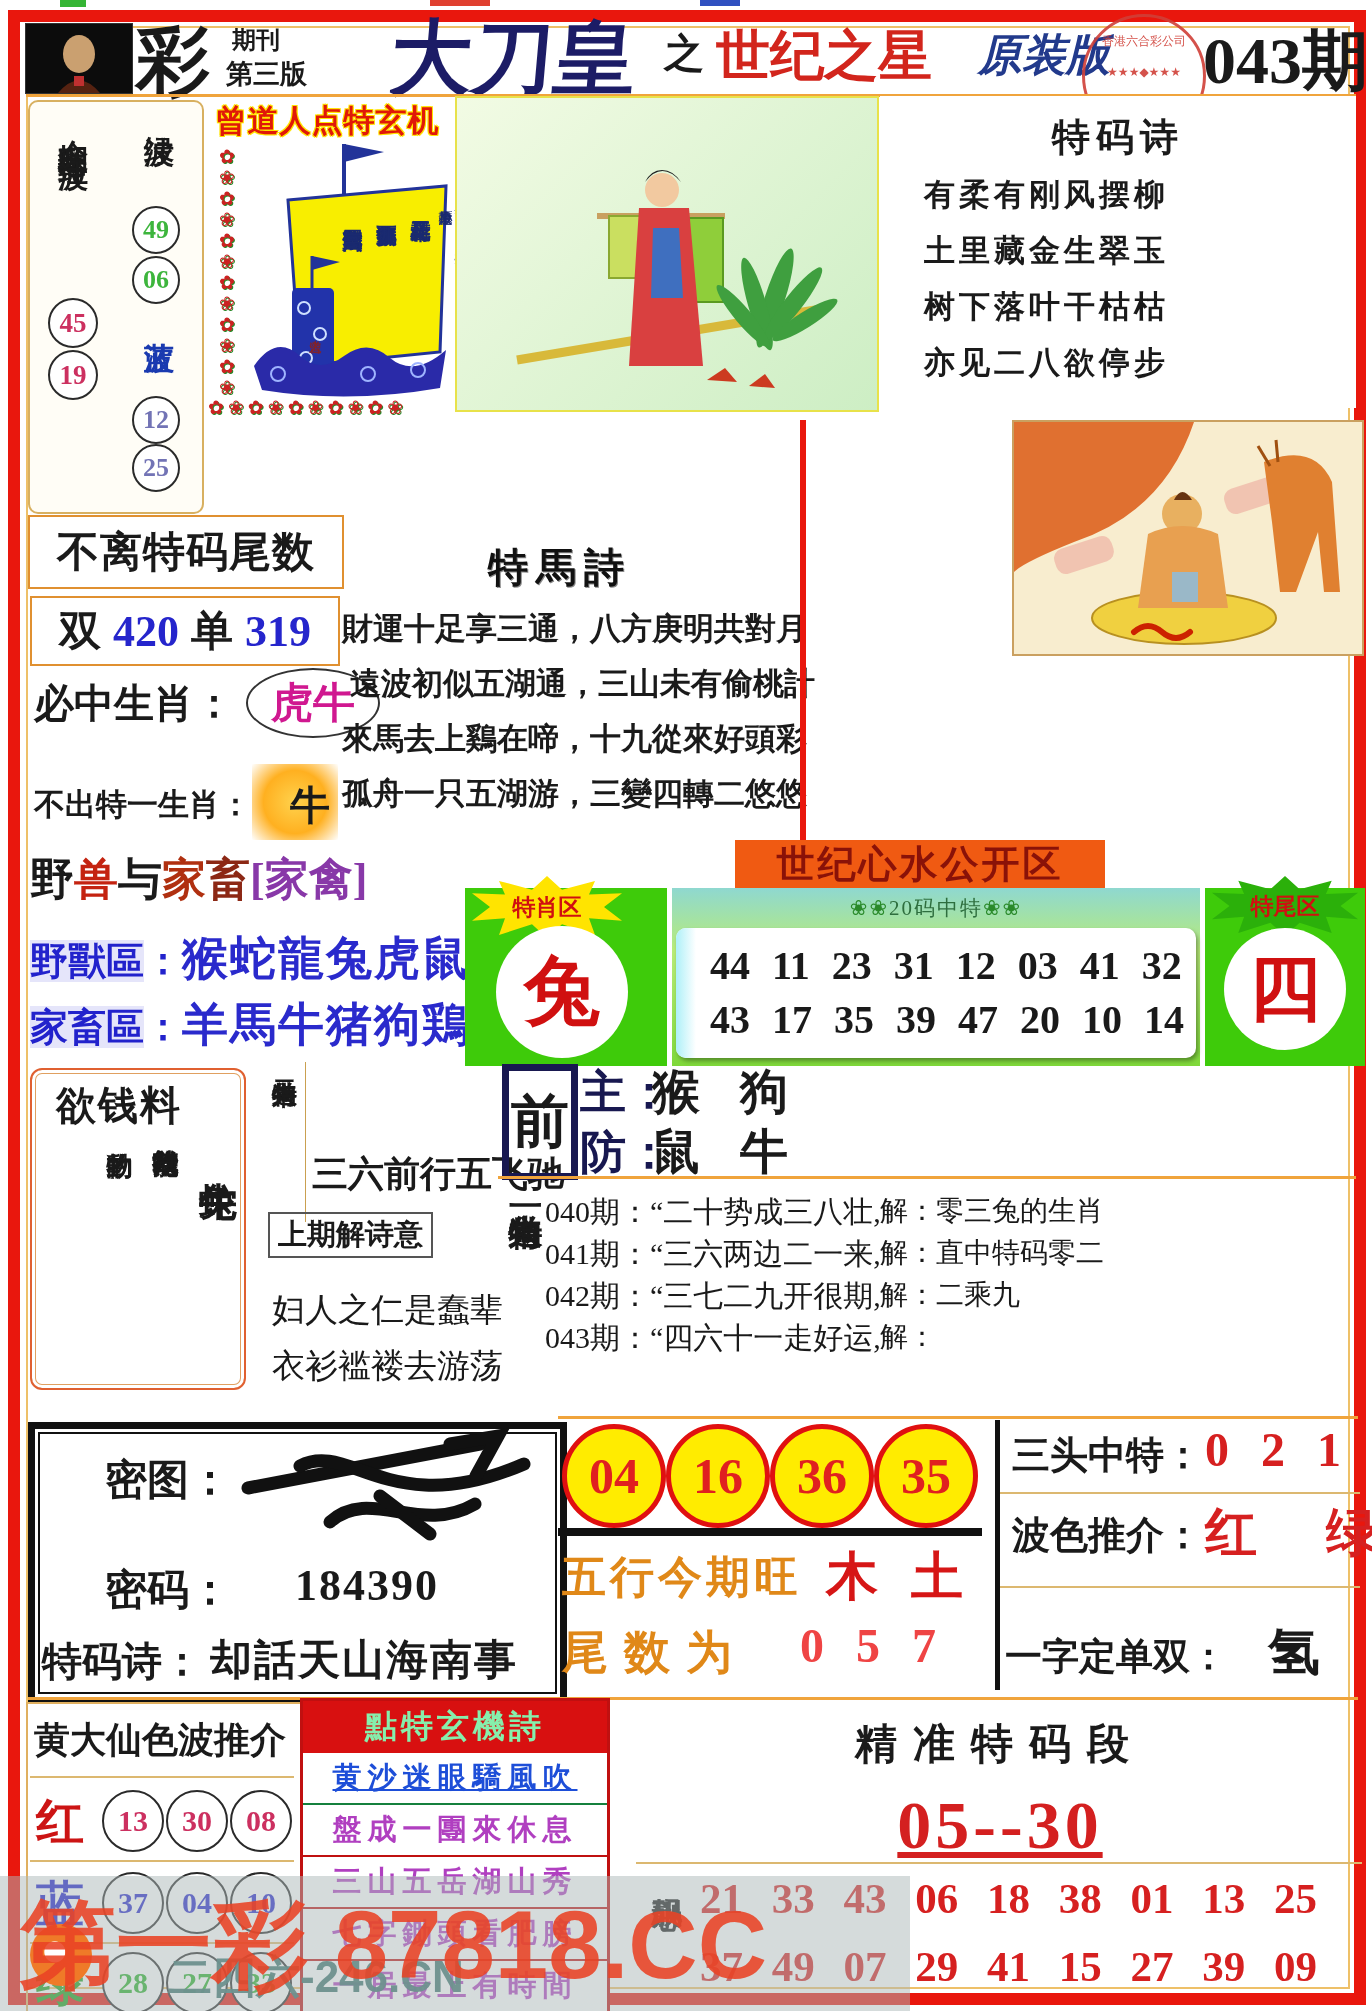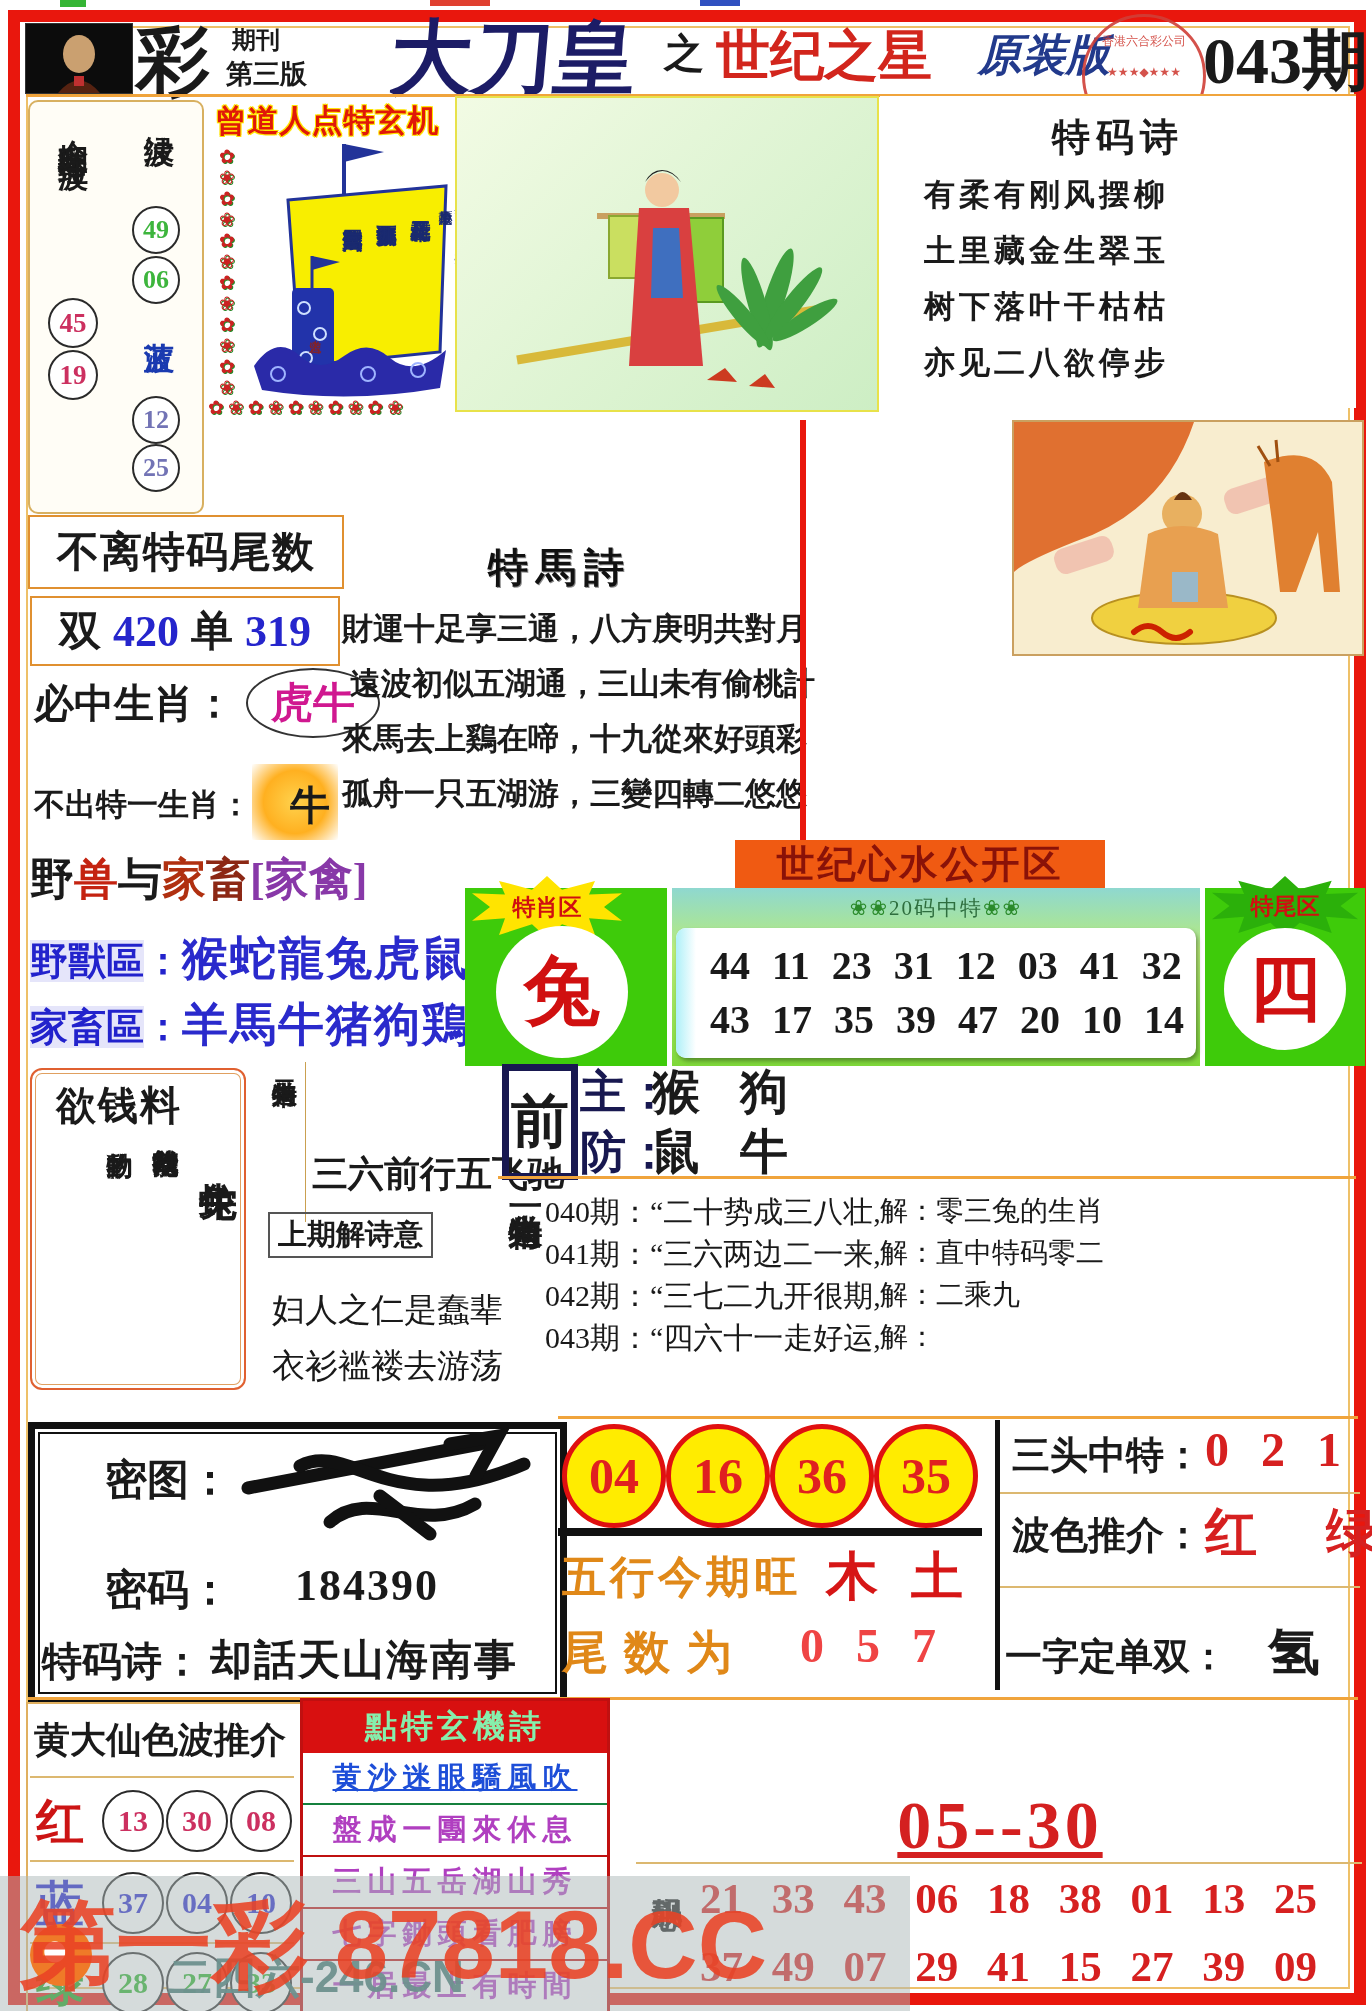--- a/index.html
+++ b/index.html
@@ -287,20 +287,21 @@
 
   <div class="abs" style="left:300px;top:1698px;width:304px;height:313px;border:3px solid #c01010;background:#fff;">
     <div class="ctr b" style="width:100%;height:52px;background:#d81010;color:#86efac;font-size:32px;letter-spacing:4px;">點特玄機詩</div>
     <div class="ctr b" style="width:100%;height:50px;border-bottom:2px solid #15803d;color:#1d4ed8;font-size:29px;letter-spacing:6px;text-decoration:underline;">黄沙迷眼驕風吹</div>
     <div class="ctr b" style="width:100%;height:50px;border-bottom:2px solid #c01010;color:#b03fc0;font-size:29px;letter-spacing:6px;">盤成一團來休息</div>
     <div class="ctr b" style="width:100%;height:50px;border-bottom:2px solid #c01010;color:#b03fc0;font-size:29px;letter-spacing:6px;">三山五岳湖山秀</div>
     <div class="ctr b" style="width:100%;height:50px;border-bottom:2px solid #c01010;color:#b03fc0;font-size:29px;letter-spacing:6px;">七字鋤頭看肥膀</div>
     <div class="ctr b" style="width:100%;height:50px;color:#b03fc0;font-size:29px;letter-spacing:6px;">一居最上有時間</div>
   </div>
 
+  <div class="abs b" style="left:640px;top:1716px;width:720px;text-align:center;font-size:42px;letter-spacing:16px;">精准特码段</div>
   <div class="abs b" style="left:640px;top:1786px;width:720px;text-align:center;font-size:68px;color:#d42020;letter-spacing:4px;text-decoration:underline;">05--30</div>
   <div class="sep-o" style="left:636px;top:1862px;width:726px;"></div>
   <div class="abs vert b" style="left:646px;top:1876px;height:132px;font-size:30px;">心水靓码</div>
   <div class="abs b" style="left:700px;top:1874px;font-size:43px;color:#d62020;word-spacing:18px;white-space:nowrap;">21 33 43 06 18 38 01 13 25</div>
   <div class="abs b" style="left:700px;top:1942px;font-size:43px;color:#d62020;word-spacing:18px;white-space:nowrap;">37 49 07 29 41 15 27 39 09</div>
 
   <div class="abs" style="left:0;top:1876px;width:910px;height:135px;background:rgba(172,183,183,0.5);z-index:5;"></div>
   <div class="abs" style="left:30px;top:1924px;width:62px;height:62px;border-radius:50%;background:radial-gradient(circle at 40% 45%,#ffffff 0 10px,#ef7a28 11px 100%);z-index:6;"></div>
   <div class="abs b sans" style="left:168px;top:1948px;font-size:44px;color:rgba(110,145,142,0.95);z-index:6;white-space:nowrap;">二四六-246.CN</div>
   <div class="abs b sans" style="left:20px;top:1882px;font-size:96px;color:rgba(233,66,36,0.88);z-index:7;white-space:nowrap;">第一彩 87818.CC</div>

